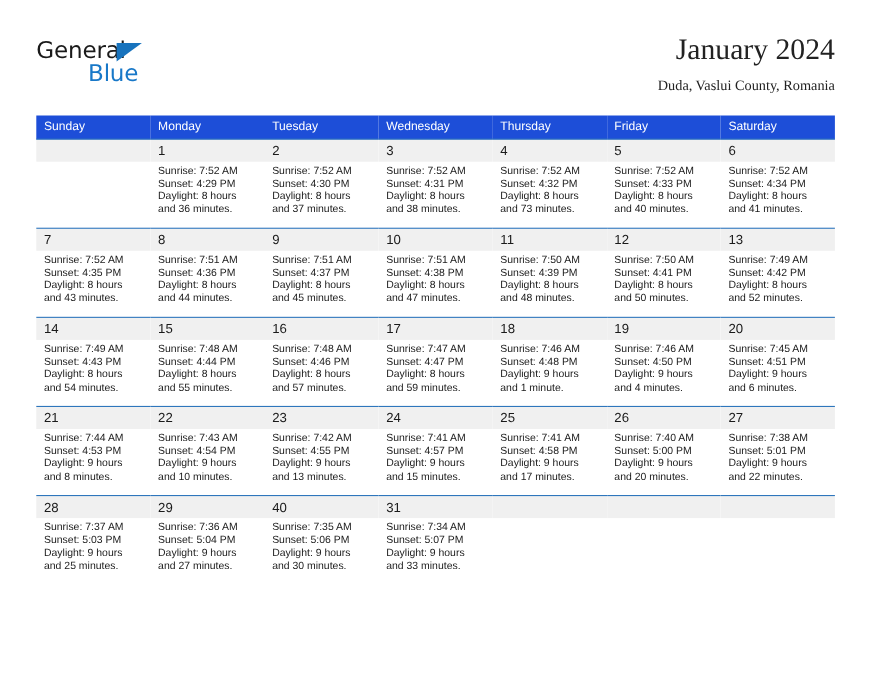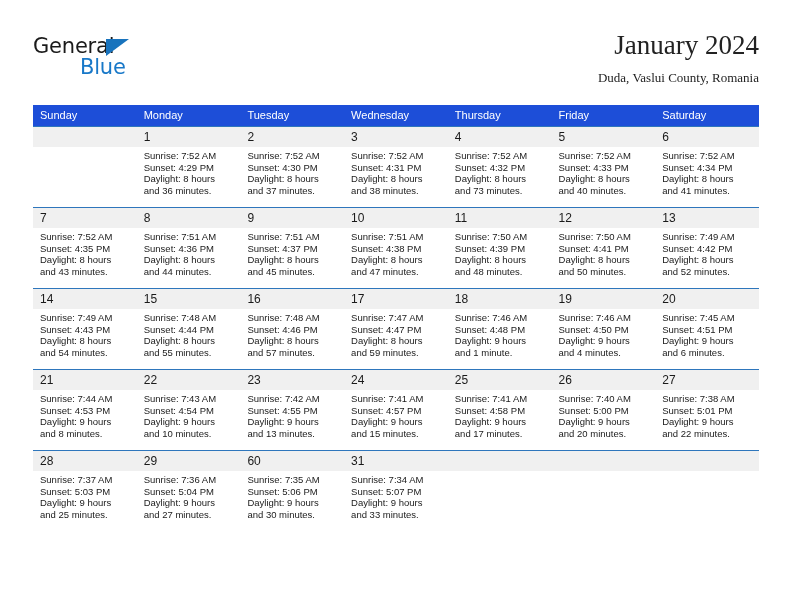--- a/index.html
+++ b/index.html
@@ -436,21 +436,21 @@
           <td>
             <span class="daynum">29</span>
             <div class="dayinfo">
               <div>Sunrise: 7:36 AM</div>
               <div>Sunset: 5:04 PM</div>
               <div>Daylight: 9 hours</div>
               <div>and 27 minutes.</div>
             </div>
           </td>
           <td>
-            <span class="daynum">60</span>
+            <span class="daynum">40</span>
             <div class="dayinfo">
               <div>Sunrise: 7:35 AM</div>
               <div>Sunset: 5:06 PM</div>
               <div>Daylight: 9 hours</div>
               <div>and 30 minutes.</div>
             </div>
           </td>
           <td>
             <span class="daynum">31</span>
             <div class="dayinfo">

